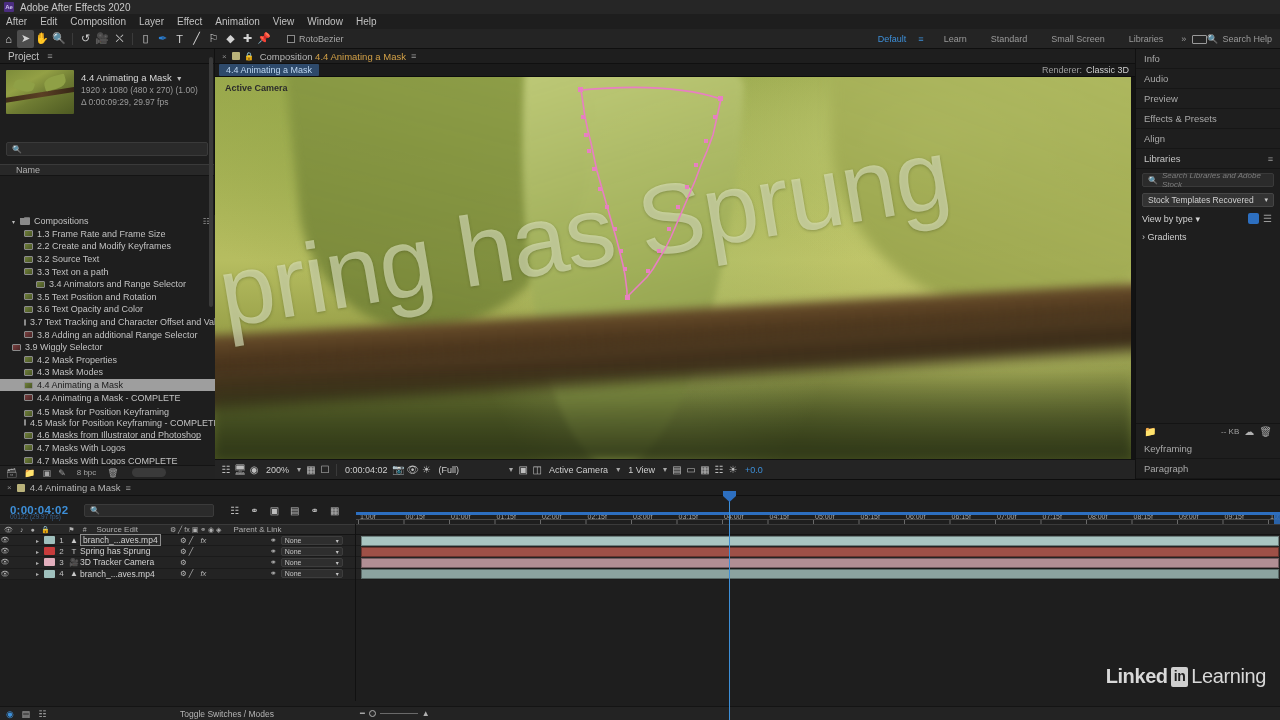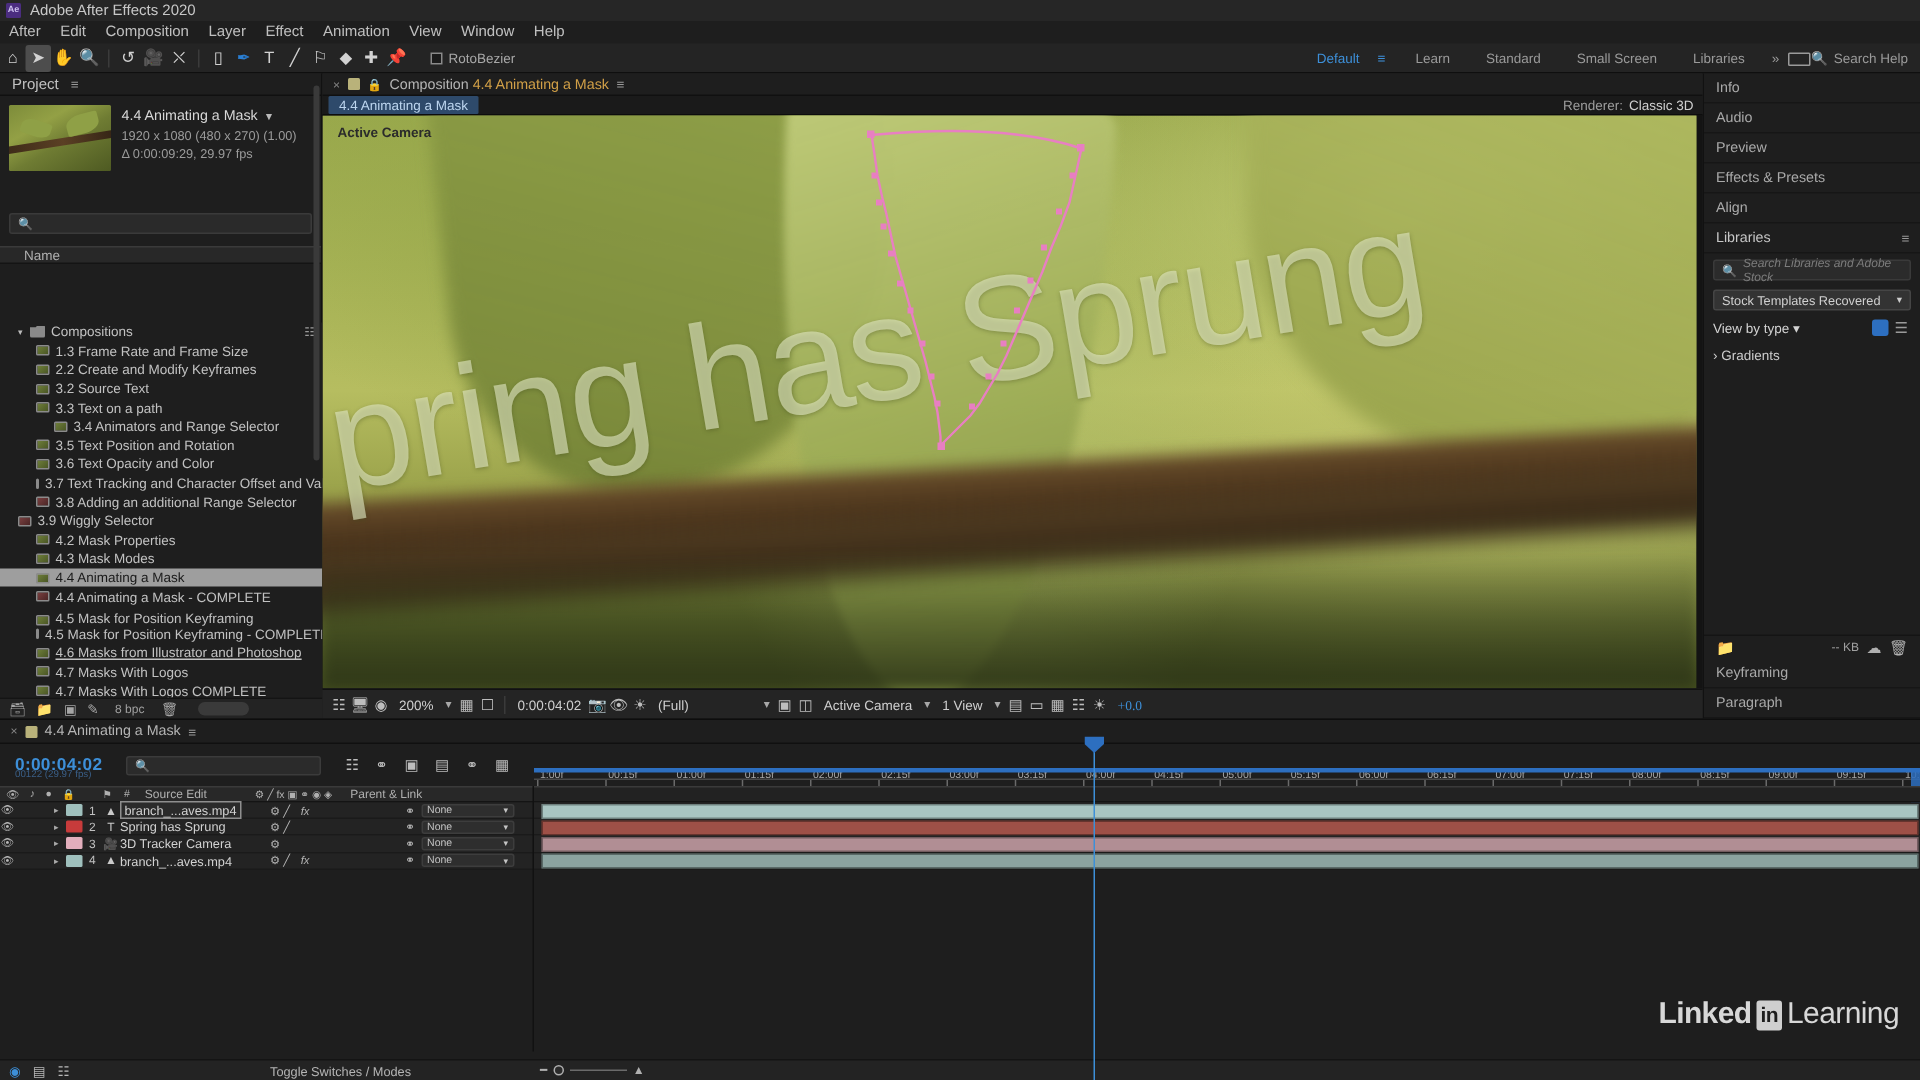--- a/index.html
+++ b/index.html
@@ -134,21 +134,21 @@
   .cursor{ position:absolute; left:368px; top:142px; width:0;height:0; }
 
   
   .compbar{ position:absolute; left:0; bottom:0; width:100%; height:20px; background:#242424;
             border-top:1px solid #111; display:flex; align-items:center; gap:0; padding-left:4px;}
   .cb-i{ width:14px; height:14px; display:flex; align-items:center; justify-content:center;
          font-size:10px; color:#bdbdbd;}
   .cb-t{ font-size:9px; color:#cfcfcf; padding:0 5px;}
   .cb-tc{ font-size:9px; color:#cfcfcf; padding:0 4px;}
   .cb-v{ font-size:8px; color:#a8a8a8; padding:0 3px;}
-  .cb-blue{ color:#3d8fd8;font-family:Liberation Serif, serif;}
+  .cb-blue{ color:#3d8fd8;}
   .compbar .sep{ width:1px; height:12px; background:#3a3a3a; margin:0 4px;}
 
   
   .rightp{ width:145px; background:#1e1e1e; border-left:1px solid #111; display:flex; flex-direction:column;}
   .rpitem{ height:20px; display:flex; align-items:center; padding-left:8px; font-size:9.5px; color:#a9a9a9;
            border-bottom:1px solid #161616; position:relative;}
   .rpitem.hdr{ color:#c7c7c7; }
   .rpitem .hb{ position:absolute; right:7px; font-size:9px; color:#999;}
   .libsearch{ margin:4px 6px; height:14px; background:#2b2b2b; border:1px solid #3a3a3a; border-radius:2px;
               display:flex; align-items:center; padding-left:5px; gap:4px;}

